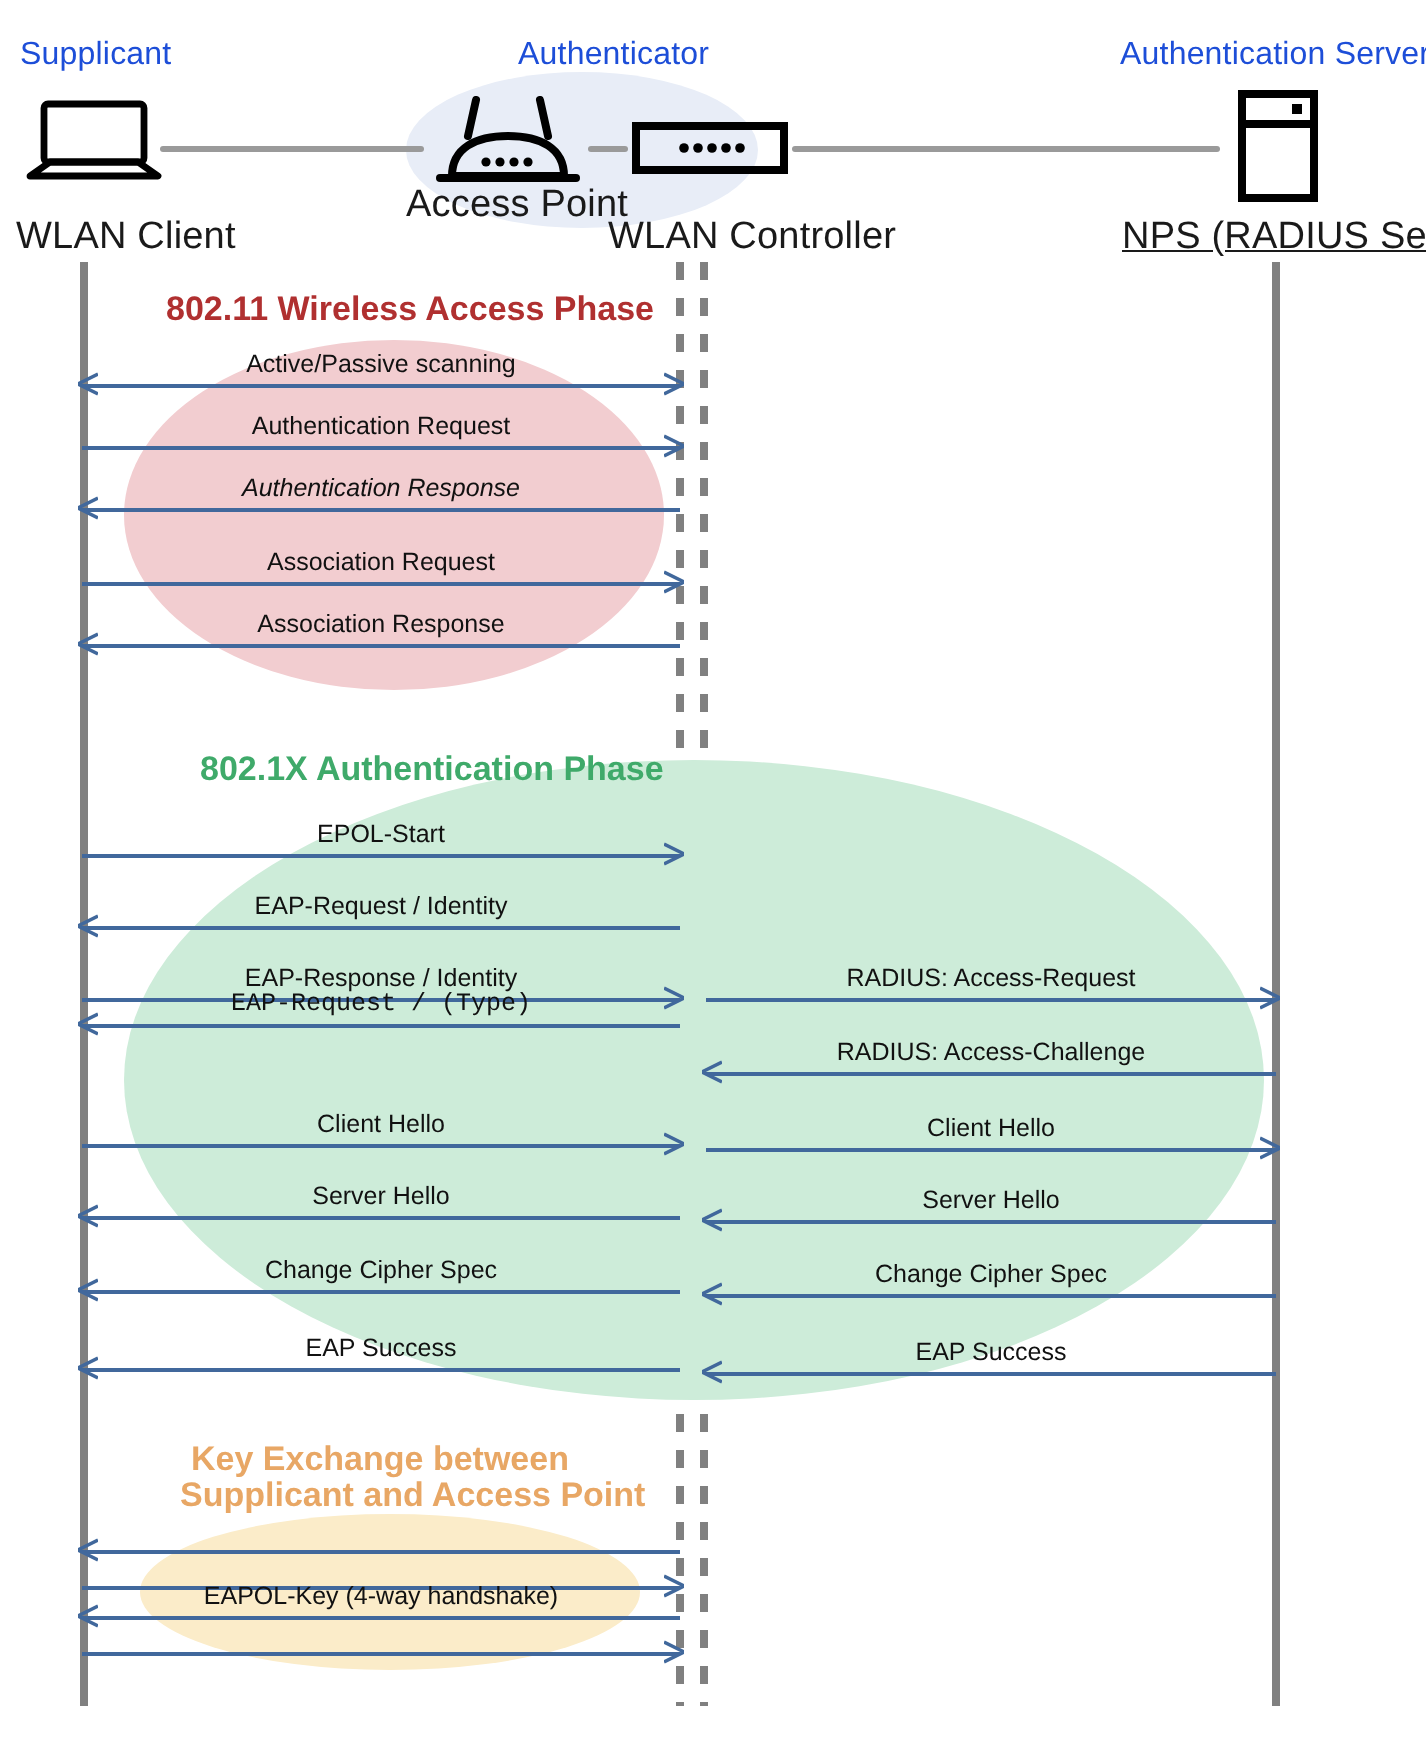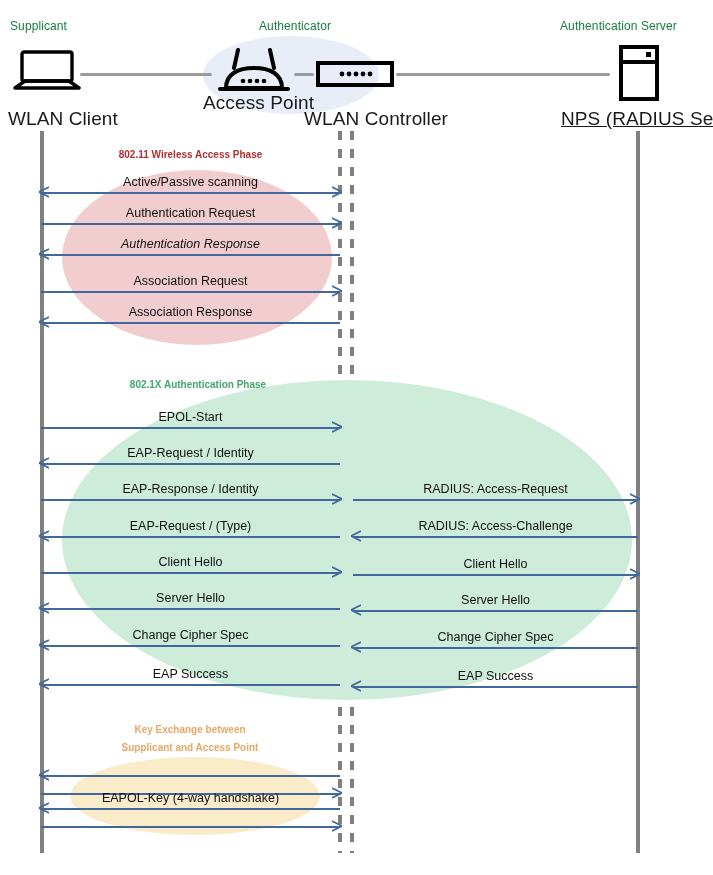--- a/index.html
+++ b/index.html
@@ -1,21 +1,21 @@
 <!DOCTYPE html>
 <html><head>
 <meta charset="utf-8">
 <style>
   html,body{margin:0;padding:0;background:#ffffff;}
   body{font-family:"Liberation Sans",sans-serif;}
   #diagram{position:relative;width:713px;height:875px;background:#ffffff;overflow:hidden;}
 
   
   .role-title{
-    position:absolute;font-size:12px;color:#15803d;white-space:nowrap;
+    position:absolute;font-size:16px;color:#1d4ed8;white-space:nowrap;
     letter-spacing:.1px;
   }
   .node-label{
     position:absolute;font-size:19px;color:#1a1a1a;white-space:nowrap;
     letter-spacing:.1px;
   }
   .auth-blob{
     position:absolute;left:203px;top:36px;width:176px;height:78px;
     background:#e8edf7;border-radius:50%;
   }
@@ -29,21 +29,21 @@
   .lifeline-dashed{
     position:absolute;width:4px;
     background:repeating-linear-gradient(to bottom,#808080 0 9px,transparent 9px 18px);
   }
 
   
   .phase-ellipse{position:absolute;border-radius:50%;}
 
   
   .phase-caption{
-    position:absolute;font-size:10px;font-weight:bold;white-space:nowrap;
+    position:absolute;font-size:17px;font-weight:bold;white-space:nowrap;
     text-align:center;line-height:18px;
   }
 
   
   .msg{position:absolute;height:20px;}
   .msg-line{
     position:absolute;left:0;right:0;top:16px;height:1.6px;background:#41689c;
   }
   .msg-label{
     position:absolute;left:0;right:0;top:-2px;text-align:center;
@@ -202,21 +202,21 @@
   <div class="msg" style="left:41px;top:483px;width:299px;">
     <div class="msg-label">EAP-Response / Identity</div>
     <div class="msg-line"></div>
     <div class="arrowhead right">
         <svg width="10" height="16" viewBox="0 0 10 16">
           <path d="M0 2 L10 7 L0 12" fill="none" stroke="#41689c" stroke-width="1.8"></path>
         </svg>
       </div>
   </div>
 
-  <div class="msg" style="left:41px;top:520px;width:299px;">
+  <div class="msg" style="left:41px;top:496px;width:299px;font-family:Liberation Mono, monospace;">
     <div class="msg-label">EAP-Request / (Type)</div>
     <div class="msg-line"></div>
     <div class="arrowhead left">
         <svg width="10" height="16" viewBox="0 0 10 16">
           <path d="M10 2 L0 7 L10 12" fill="none" stroke="#41689c" stroke-width="1.8"></path>
         </svg>
       </div>
   </div>
 
   <div class="msg" style="left:41px;top:556px;width:299px;">

